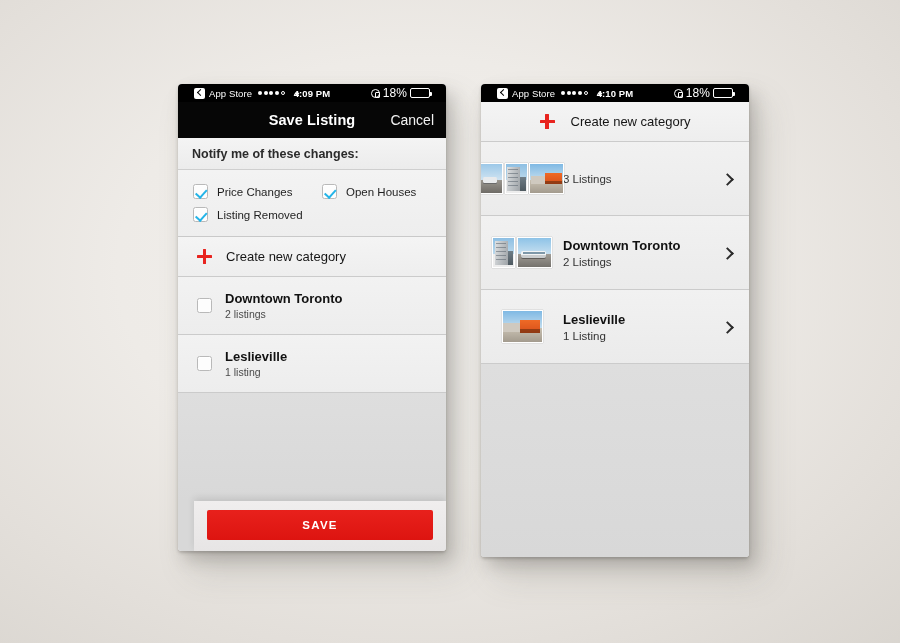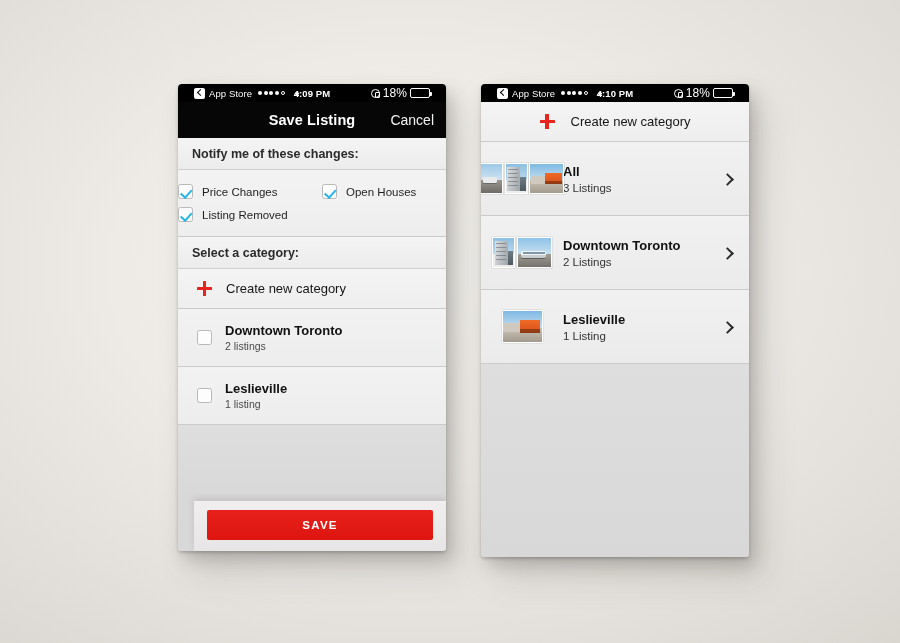--- a/index.html
+++ b/index.html
@@ -220,21 +220,21 @@
   .check-row {
     display: flex;
     align-items: center;
     padding: 4px 0;
   }
   .check-cell {
     display: flex;
     align-items: center;
     gap: 9px;
   }
-  .check-cell.c1 { width: 142px; }
+  .check-cell.c1 { width: 142px; padding-left: 15px; }
   .check-cell.c2 { padding-left: 2px; }
   .cbox {
     width: 15px; height: 15px;
     background: #fdfdfd;
     border: 1px solid #b9b9b9;
     border-radius: 2.5px;
     position: relative;
     flex: 0 0 auto;
     box-shadow: inset 0 1px 0 #ffffff;
   }
@@ -479,21 +479,20 @@
           </div>
         </div>
         <div class="check-row">
           <div class="check-cell c1">
             <span class="cbox checked"></span>
             <span class="check-label">Listing Removed</span>
           </div>
         </div>
       </div>
 
-      <div class="section-header">Select a category:</div>
 
       <div class="create-row">
         <span class="plus-icon"></span>
         <span class="create-label">Create new category</span>
       </div>
 
       <div class="cat-row">
         <span class="cbox"></span>
         <span class="cat-text">
           <span class="cat-title">Downtown Toronto</span>
@@ -568,21 +567,20 @@
               <i class="bldg2"></i>
           </span>
           <span class="thumb wide art-shop">
             <i class="t-sky"></i>
               <i class="t-ground"></i>
               <i class="lowbuild"></i>
               <i class="store"></i>
           </span>
         </span>
         <span class="saved-text">
-          <span class="saved-title">All</span>
           <span class="saved-sub">3 Listings</span>
         </span>
         <span class="chevron"></span>
       </div>
 
       <div class="saved-row">
         <span class="thumbs">
           <span class="thumb art-building">
             <i class="t-sky"></i>
               <i class="t-ground"></i>

